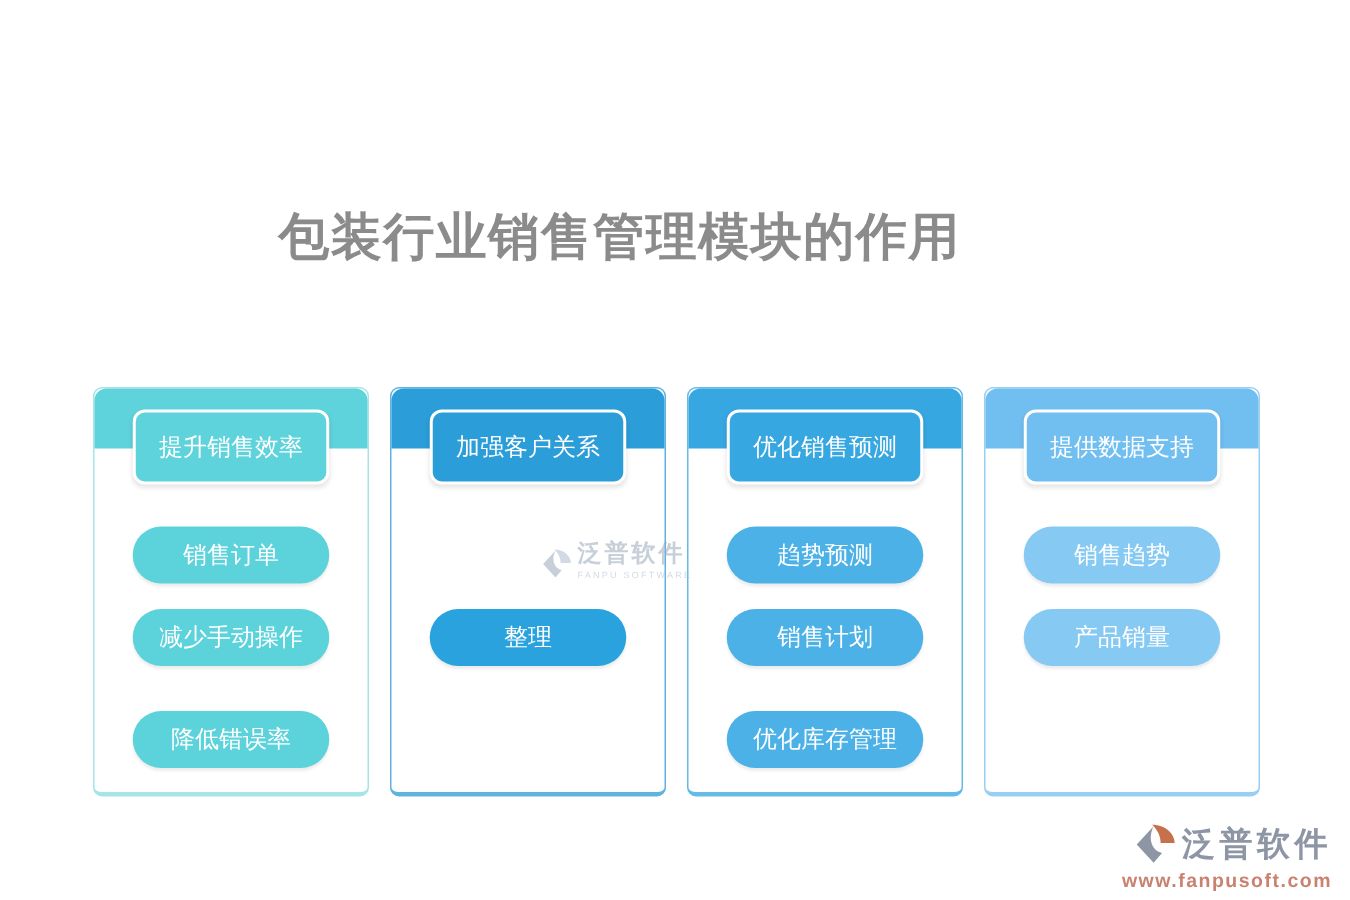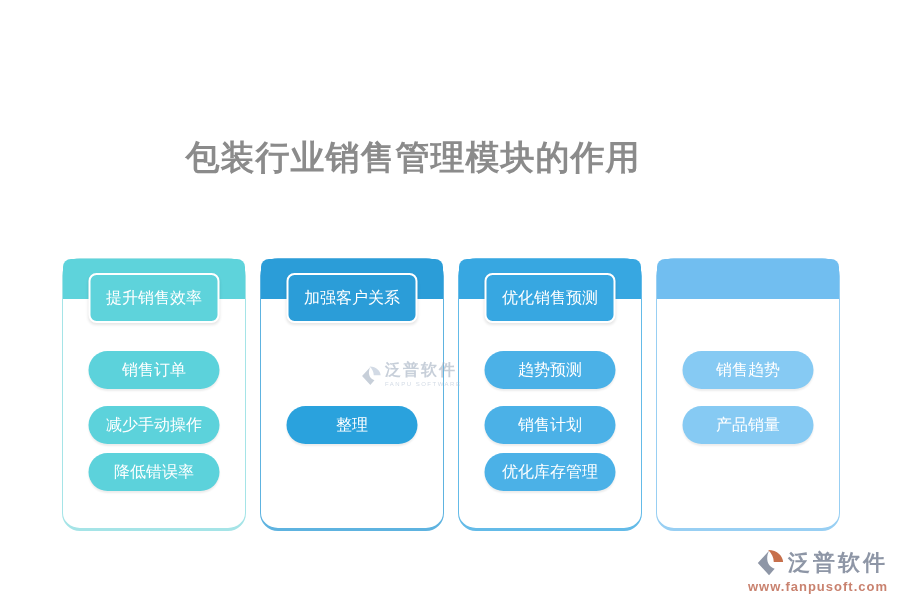--- a/index.html
+++ b/index.html
@@ -17,21 +17,21 @@
   }
   
   .cards{
     position:absolute;left:62px;top:258px;width:778px;height:273px;
     display:flex;gap:14px;
   }
   .card{
     position:relative;flex:1;background:#ffffff;
     border:1px solid var(--border);
     border-bottom:3px solid var(--border);
-    border-radius:18px;
+    border-radius:6px;
     box-sizing:border-box;
   }
   .band{
     height:40px;background:var(--band);
     border-radius:8px 8px 0 0;
   }
   .head-btn{
     position:absolute;top:14px;left:50%;transform:translateX(-50%);
     width:131px;height:50px;box-sizing:border-box;
     background:var(--band);
@@ -44,21 +44,21 @@
   .pill{
     position:absolute;left:50%;transform:translateX(-50%);
     width:131px;height:38px;border-radius:19px;
     background:var(--pill);color:#ffffff;font-size:16px;
     display:flex;align-items:center;justify-content:center;
     box-shadow:0 2px 2px rgba(0,0,0,0.08);
     white-space:nowrap;
   }
   .pill.p1{top:92px;}
   .pill.p2{top:147px;}
-  .pill.p3{top:194px;}
+  .pill.p3{top:215px;}
   
   .watermark{
     position:absolute;left:360px;top:362px;z-index:5;
     display:flex;align-items:flex-start;gap:3px;
     opacity:0.55;pointer-events:none;
   }
   .watermark svg{width:22px;height:22px;margin-top:3px;}
   .wm-col{display:flex;flex-direction:column;line-height:1;}
   .wm-brand{font-size:16px;font-weight:bold;color:#9aa8bb;letter-spacing:2px;}
   .wm-caption{font-size:6px;color:#aebdd0;letter-spacing:1.5px;margin-top:3px;}
@@ -106,20 +106,21 @@
   <section class="card" style="--band: #37a7e1; --pill: #4bb1e7; --border: #64bbe8;">
     <div class="band"></div>
     <div class="head-btn">优化销售预测</div>
     <div class="pill p2">销售计划</div>
     <div class="pill p1">趋势预测</div>
     <div class="pill p3">优化库存管理</div>
   </section>
 
   <section class="card" style="--band: #71bef0; --pill: #86caf3; --border: #98cff3;">
     <div class="band"></div>
+    <div class="head-btn">提供数据支持</div>
     <div class="pill p1">销售趋势</div>
     <div class="pill p2">产品销量</div>
   </section>
 
 </div>
 
 <div class="watermark">
   <svg viewBox="0 0 32 32" aria-hidden="true">
     <path class="wm-gray" d="M15 3 L3 16 L15 29 L21 22 C13 20 11 11 15 3 Z"></path>
     <path class="wm-orange" d="M14 2 C 24 2 30 9 30 15 L 20 15 C 20 10 18 6 14 2 Z"></path>

